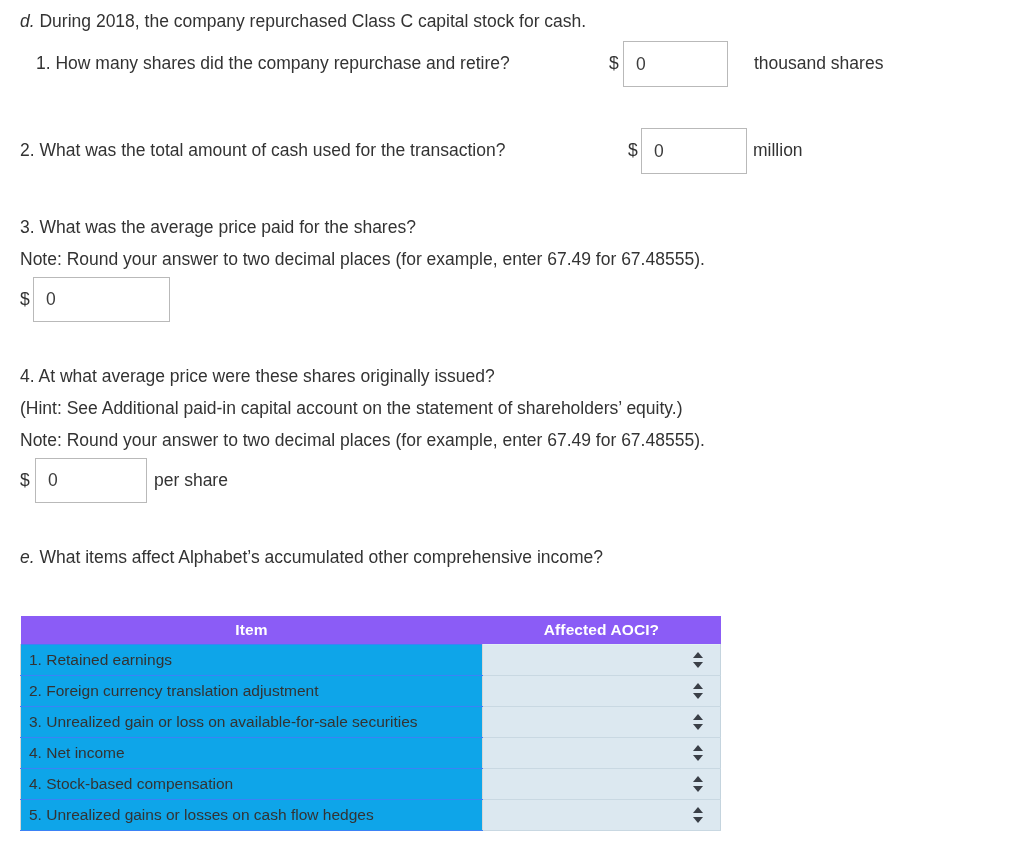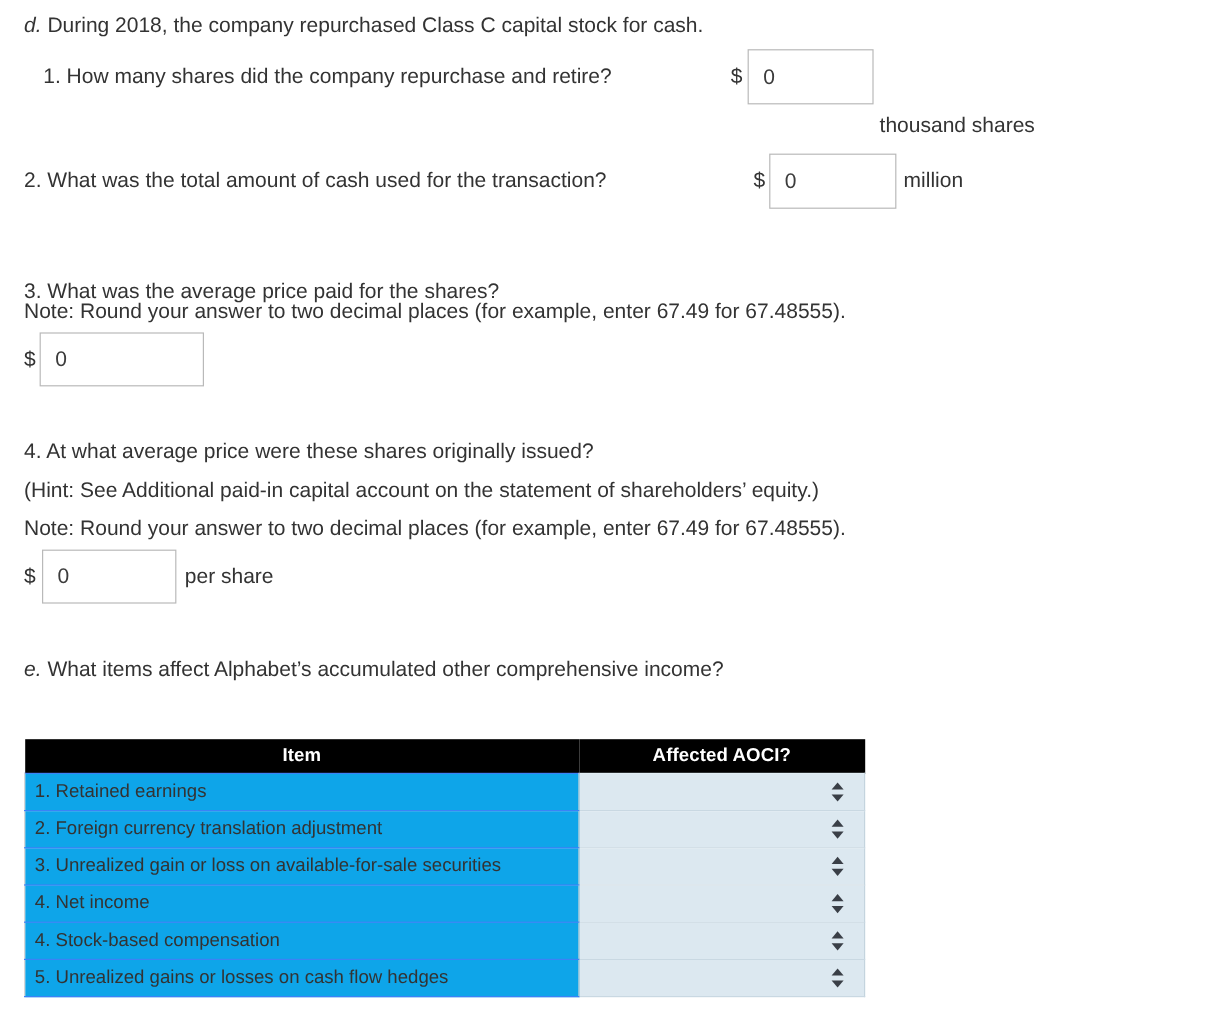--- a/index.html
+++ b/index.html
@@ -60,21 +60,21 @@
   #aoci-table {
     position: absolute;
     left: 20px;
     top: 616px;
     width: 700px;
     border-collapse: collapse;
     table-layout: fixed;
     font-size: 15.5px;
   }
   #aoci-table th {
-    background: #000000;
+    background: #8b5cf6;
     color: #ffffff;
     font-weight: bold;
     font-size: 15.5px;
     height: 28px;
     padding: 0;
     text-align: center;
     border: none;
     letter-spacing: 0.1px;
   }
   #aoci-table td {
@@ -148,28 +148,28 @@
 <body>
 
 <div class="qline" style="left:20px; top:11px;">
   <span class="ital">d.</span>
   <span>During 2018, the company repurchased Class C capital stock for cash.</span>
 </div>
 
 <div class="qline" style="left:36px; top:53px;">1. How many shares did the company repurchase and retire?</div>
 <span class="dollar" style="left:609px; top:53px;">$</span>
 <input class="answer-box" type="text" style="left: 623px; top: 41px; width: 105px; height: 46px;" value="0">
-<span class="suffix" style="left:733px; top:53px;margin-top:41px;">thousand shares</span>
+<span class="suffix" style="left:754px; top:53px;">thousand shares</span>
 
 <div class="qline" style="left:20px; top:140px;">2. What was the total amount of cash used for the transaction?</div>
 <span class="dollar" style="left:628px; top:140px;">$</span>
 <input class="answer-box" type="text" style="left: 641px; top: 128px; width: 106px; height: 46px;" value="0">
 <span class="suffix" style="left:753px; top:140px;text-align:right;">million</span>
 
-<div class="qline" style="left:20px; top:232px;">3. What was the average price paid for the shares?</div>
+<div class="qline" style="left:20px; top:217px;">3. What was the average price paid for the shares?</div>
 <div class="qline" style="left:20px; top:249px;">
   <span class="bold">Note:</span><span> Round your answer to two decimal places (for example, enter 67.49 for 67.48555).</span>
 </div>
 <span class="dollar" style="left:20px; top:289px;">$</span>
 <input class="answer-box" type="text" style="left: 33px; top: 277px; width: 137px; height: 45px;" value="0">
 
 <div class="qline" style="left:20px; top:366px;">4. At what average price were these shares originally issued?</div>
 <div class="qline" style="left:20px; top:398px;">(Hint: See Additional paid-in capital account on the statement of shareholders’ equity.)</div>
 <div class="qline" style="left:20px; top:430px;">
   <span class="bold">Note</span><span>: Round your answer to two decimal places (for example, enter 67.49 for 67.48555).</span>

